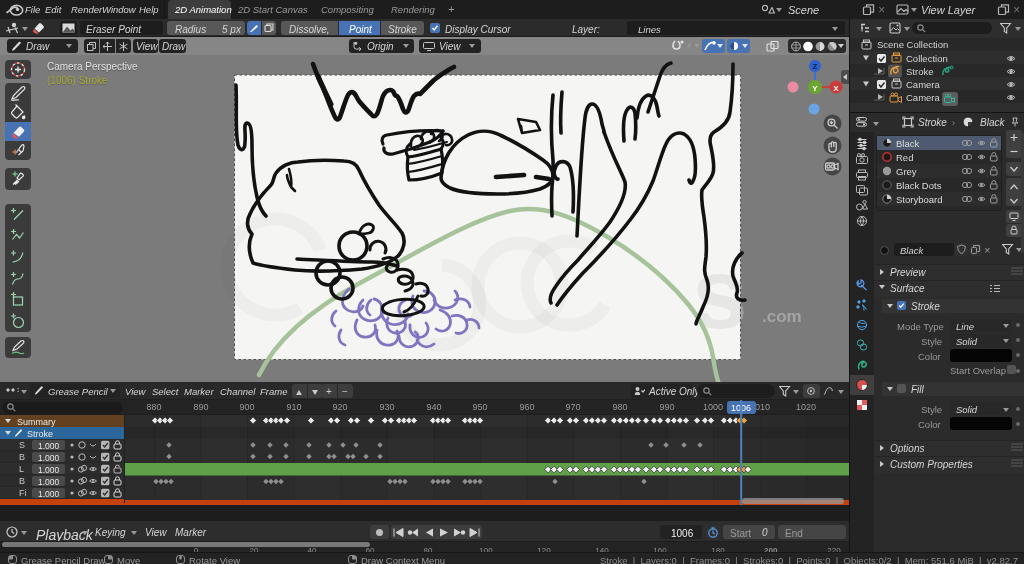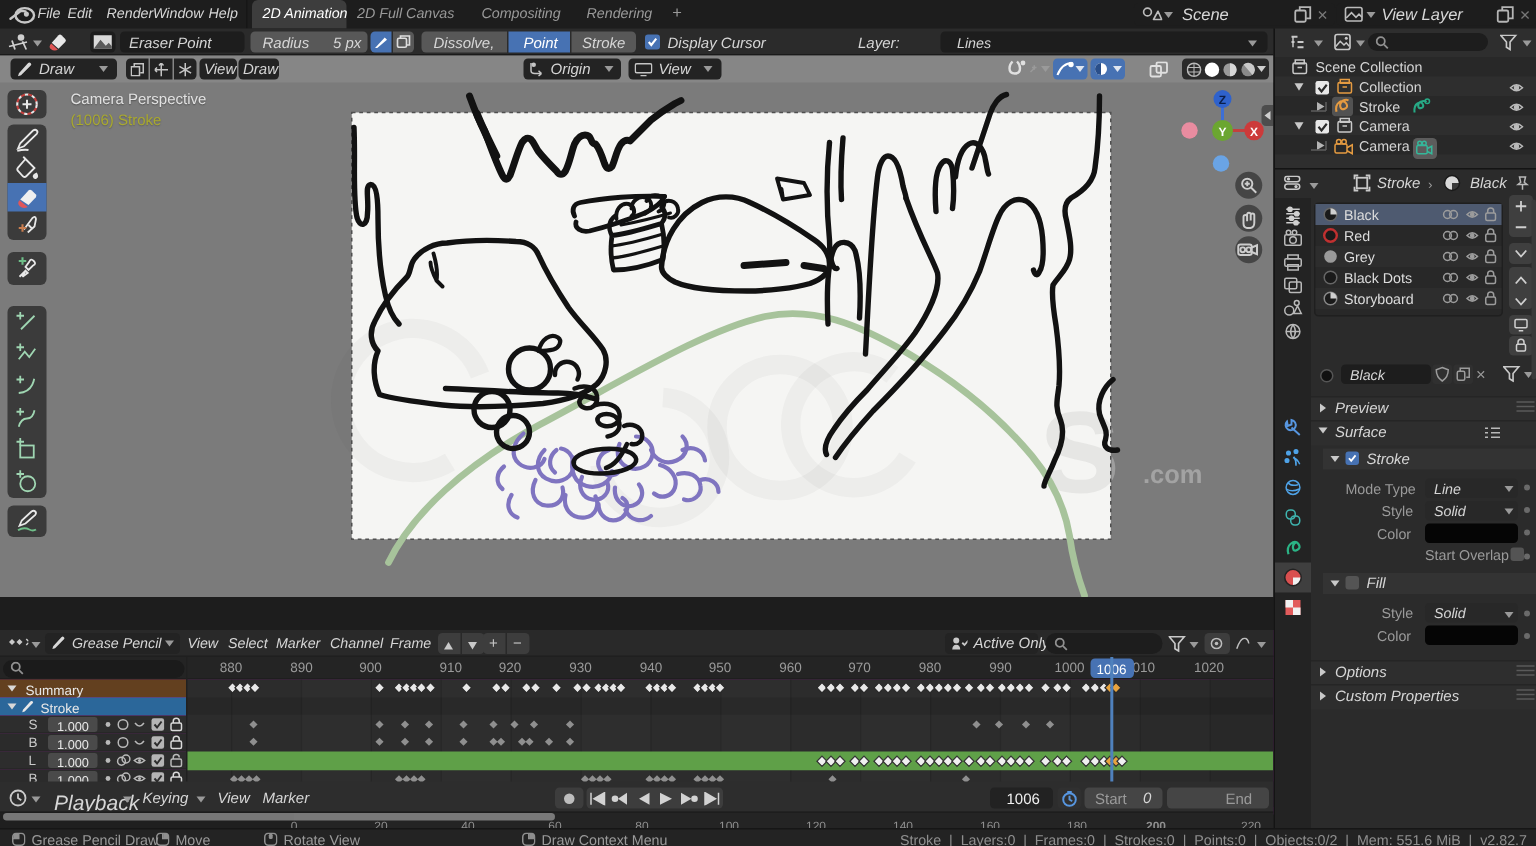--- a/index.html
+++ b/index.html
@@ -23,21 +23,21 @@
     </svg>
     <div class="abs txt" style="left:25px;top:5px;font-size:9.5px;">File</div>
     <div class="abs txt" style="left:45px;top:5px;font-size:9.5px;">Edit</div>
     <div class="abs txt" style="left:71px;top:5px;font-size:9.5px;text-align:center;">Render</div>
     <div class="abs txt" style="left:102px;top:5px;font-size:9.5px;">Window</div>
     <div class="abs txt" style="left:139px;top:5px;font-size:9.5px;">Help</div>
     <div class="abs" style="left:164px;top:0px;width:1px;height:19px;background:#161616;"></div>
 
     <div class="abs" style="left:168px;top:0px;width:63px;height:19px;background:#3d3d3d;border-radius:4px 4px 0 0;"></div>
     <div class="abs txt" style="left:175px;top:5px;color:#ffffff;font-size:9.5px;">2D Animation</div>
-    <div class="abs txt dim" style="left:238px;top:5px;font-size:9.5px;">2D Full Canvas</div>
+    <div class="abs txt dim" style="left:238px;top:5px;font-size:9.5px;">2D Start Canvas</div>
     <div class="abs txt dim" style="left:321px;top:5px;font-size:9.5px;">Compositing</div>
     <div class="abs txt dim" style="left:391px;top:5px;font-size:9.5px;">Rendering</div>
     <div class="abs txt dim" style="left:448px;top:4px;font-size:11px;">+</div>
 
     <div class="abs" style="left:756px;top:2px;width:134px;height:15px;background:#1d1d1d;border-radius:3px;"></div>
     <svg class="abs" style="left:761px;top:4px;" width="14" height="11" viewBox="0 0 14 11">
       <circle cx="4" cy="4" r="2.6" fill="none" stroke="#bbb" stroke-width="1.1"></circle>
       <path d="M8 9 L11 3.5 L13.5 9 Z" fill="none" stroke="#bbb" stroke-width="1.1" stroke-linejoin="round"></path>
     </svg>
     <div class="abs" style="left:776px;top:8px;width:0;height:0;border-left:3px solid transparent;border-right:3px solid transparent;border-top:4px solid #9a9a9a;"></div>
@@ -400,21 +400,21 @@
           <path d="M49.8 65.5 h3.4 M51.5 63.8 v3.4"></path>
         <path d="M49 92 v-4.5 a1.2 1.2 0 0 1 2.4 0 m0 3 v-4.5 a1.2 1.2 0 0 1 2.4 0 m0 4 v-3.5 a1.2 1.2 0 0 1 2.4 0 v5 q0 3 -2.5 3.5 h-2.3 q-2.4 -0.4 -2.4 -3"></path>
         <rect x="45.5" y="106" width="9" height="7" rx="1.5"></rect>
           <circle cx="48.5" cy="109.5" r="1.6"></circle>
           <circle cx="52.5" cy="109.5" r="1.6"></circle>
           <path d="M54.5 108 l3.5 -1.5 v6 l-3.5 -1.5"></path>
       </g>
     </svg>
   </div>
 
-  <div class="abs" id="dope" style="left:0;top:420px;width:849px;height:123px;background:#a21caf;overflow:hidden;padding-left:16px;">
+  <div class="abs" id="dope" style="left:0;top:382px;width:849px;height:123px;background:#c2410c;overflow:hidden;padding-left:16px;">
 
    <div class="abs" style="left:0;top:0;width:849px;height:18px;background:#292929;border-bottom:1px solid #1f1f1f;box-sizing:border-box;">
      <svg class="abs" style="left:6px;top:4px;" width="13" height="10" viewBox="0 0 13 10">
        <g fill="#c9c9c9">
             <path d="M2 2 l2 2 l-2 2 l-2 -2 Z"></path>
             <path d="M7 2 l2 2 l-2 2 l-2 -2 Z"></path>
             <path d="M11.5 2 l1.5 1.5 M11.5 6 l1.5 -1.5" stroke="#c9c9c9" fill="none"></path>
           </g>
      </svg>
      <div class="abs" style="left:21px;top:8px;width:0;height:0;border-left:3px solid transparent;border-right:3px solid transparent;border-top:4px solid #9a9a9a;"></div>
@@ -461,21 +461,21 @@
      <svg class="abs" style="left:824px;top:5px;" width="12" height="8" viewBox="0 0 12 8">
           <path d="M0.5 7.5 Q3 0.5 5.5 0.5 Q8 0.5 8.5 4" fill="none" stroke="#bdbdbd"></path>
         </svg>
      <div class="abs" style="left:838px;top:8px;width:0;height:0;border-left:3px solid transparent;border-right:3px solid transparent;border-top:4px solid #9a9a9a;"></div>
    </div>
 
    <div class="abs" style="left:0;top:18px;width:849px;height:15px;background:#242424;border-bottom:1px solid #1e1e1e;box-sizing:border-box;">
      <div class="abs" style="left:140px;top:2px;width:28px;text-align:center;font-size:9px;color:#9a9a9a;">880</div>
         <div class="abs" style="left:187px;top:2px;width:28px;text-align:center;font-size:9px;color:#9a9a9a;">890</div>
         <div class="abs" style="left:233px;top:2px;width:28px;text-align:center;font-size:9px;color:#9a9a9a;">900</div>
-        <div class="abs" style="left:280px;top:2px;width:28px;text-align:right;font-size:9px;color:#9a9a9a;">910</div>
+        <div class="abs" style="left:280px;top:2px;width:28px;text-align:center;font-size:9px;color:#9a9a9a;">910</div>
         <div class="abs" style="left:326px;top:2px;width:28px;text-align:center;font-size:9px;color:#9a9a9a;">920</div>
         <div class="abs" style="left:373px;top:2px;width:28px;text-align:center;font-size:9px;color:#9a9a9a;">930</div>
         <div class="abs" style="left:420px;top:2px;width:28px;text-align:center;font-size:9px;color:#9a9a9a;">940</div>
         <div class="abs" style="left:466px;top:2px;width:28px;text-align:center;font-size:9px;color:#9a9a9a;">950</div>
         <div class="abs" style="left:513px;top:2px;width:28px;text-align:center;font-size:9px;color:#9a9a9a;">960</div>
         <div class="abs" style="left:559px;top:2px;width:28px;text-align:center;font-size:9px;color:#9a9a9a;">970</div>
         <div class="abs" style="left:606px;top:2px;width:28px;text-align:center;font-size:9px;color:#9a9a9a;">980</div>
         <div class="abs" style="left:653px;top:2px;width:28px;text-align:center;font-size:9px;color:#9a9a9a;">990</div>
         <div class="abs" style="left:699px;top:2px;width:28px;text-align:center;font-size:9px;color:#9a9a9a;">1000</div>
         <div class="abs" style="left:746px;top:2px;width:28px;text-align:center;font-size:9px;color:#9a9a9a;">1010</div>
@@ -783,21 +783,21 @@
     <div class="abs" style="left:671px;top:7px;font-size:10px;color:#f0f0f0;">1006</div>
     <div class="abs" style="left:705px;top:4px;width:16px;height:14px;background:#303030;border-radius:3px;"></div>
     <svg class="abs" style="left:707px;top:6px;" width="12" height="11" viewBox="0 0 12 11">
       <circle cx="6" cy="6" r="4.2" fill="none" stroke="#5796e0" stroke-width="1.3"></circle>
         <path d="M6 3.5 V6 L7.8 7.2 M4.5 1 h3" stroke="#5796e0" fill="none" stroke-width="1.3"></path>
     </svg>
     <div class="abs" style="left:723px;top:4px;width:52px;height:14px;background:#454545;border-radius:3px;"></div>
     <div class="abs dim" style="left:730px;top:7px;font-size:10px;">Start</div>
     <div class="abs txt" style="left:762px;top:7px;font-size:10px;">0</div>
     <div class="abs" style="left:778px;top:4px;width:68px;height:14px;background:#454545;border-radius:3px;"></div>
-    <div class="abs dim" style="left:785px;top:7px;font-size:10px;margin-left:32px;">End</div>
+    <div class="abs dim" style="left:785px;top:7px;font-size:10px;">End</div>
     <div class="abs txt" style="left:815px;top:7px;font-size:10px;margin-top:37px;">1600</div>
 
     <div class="abs" style="left:0;top:20px;width:849px;height:11px;background:#242424;border-top:1px solid #1d1d1d;box-sizing:border-box;">
       <div class="abs" style="left:0;top:0;width:196px;height:11px;background:#1f1f1f;"></div>
       <div class="abs" style="left:184px;top:4px;width:24px;text-align:center;font-size:8px;color:#8f8f8f;">0</div>
         <div class="abs" style="left:242px;top:4px;width:24px;text-align:center;font-size:8px;color:#8f8f8f;">20</div>
         <div class="abs" style="left:300px;top:4px;width:24px;text-align:center;font-size:8px;color:#8f8f8f;">40</div>
         <div class="abs" style="left:358px;top:4px;width:24px;text-align:center;font-size:8px;color:#8f8f8f;">60</div>
         <div class="abs" style="left:416px;top:4px;width:24px;text-align:center;font-size:8px;color:#8f8f8f;">80</div>
         <div class="abs" style="left:474px;top:4px;width:24px;text-align:center;font-size:8px;color:#8f8f8f;">100</div>

